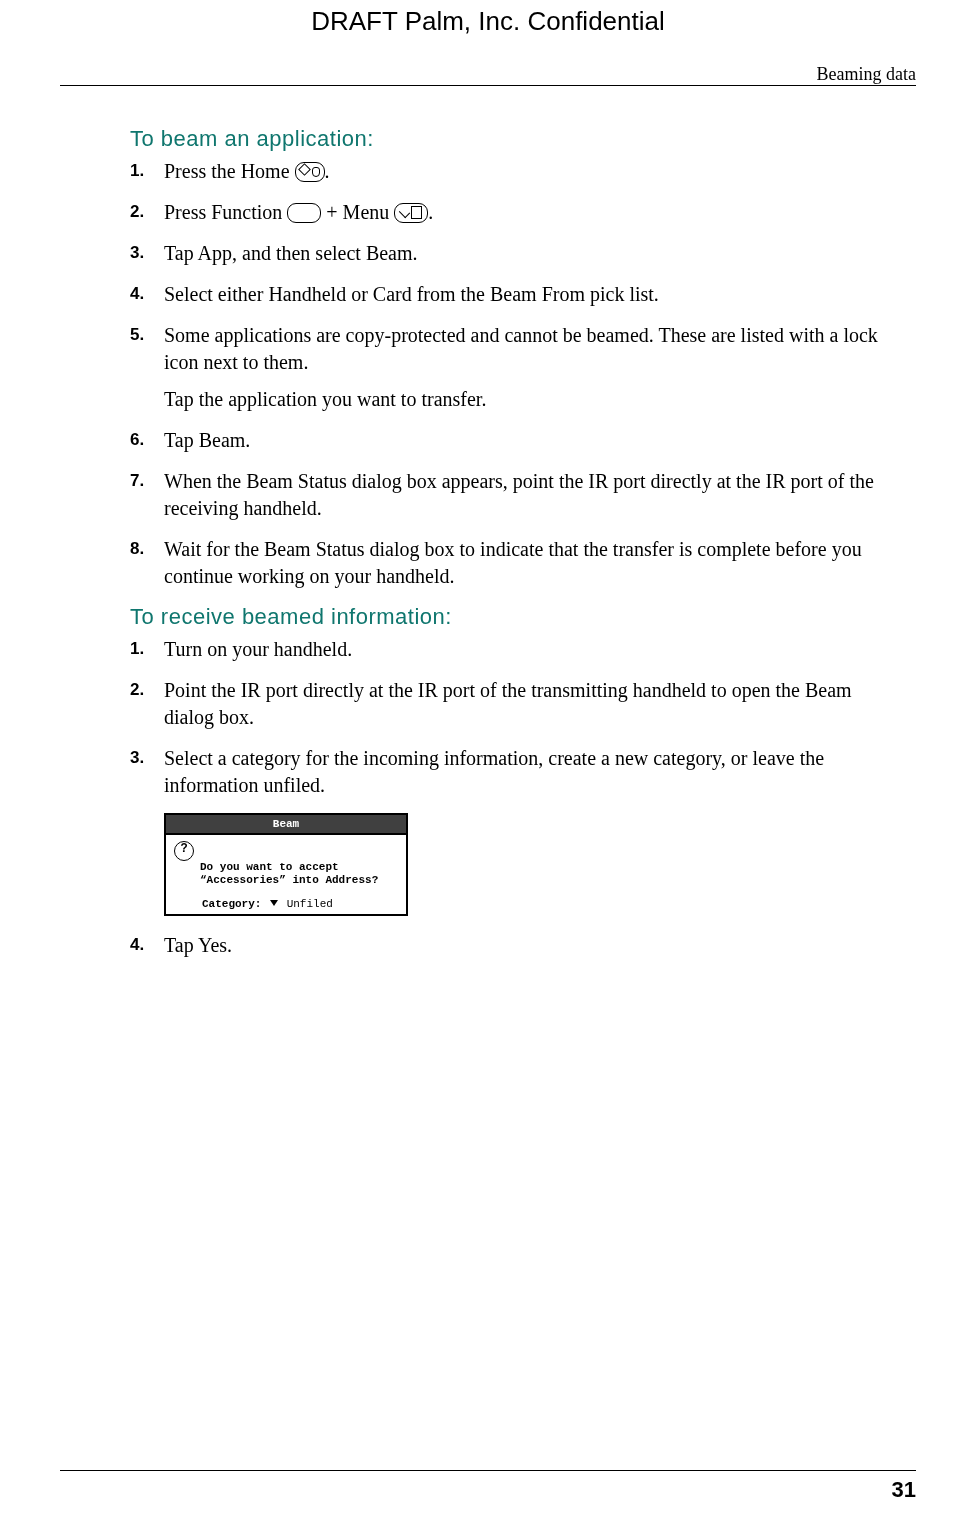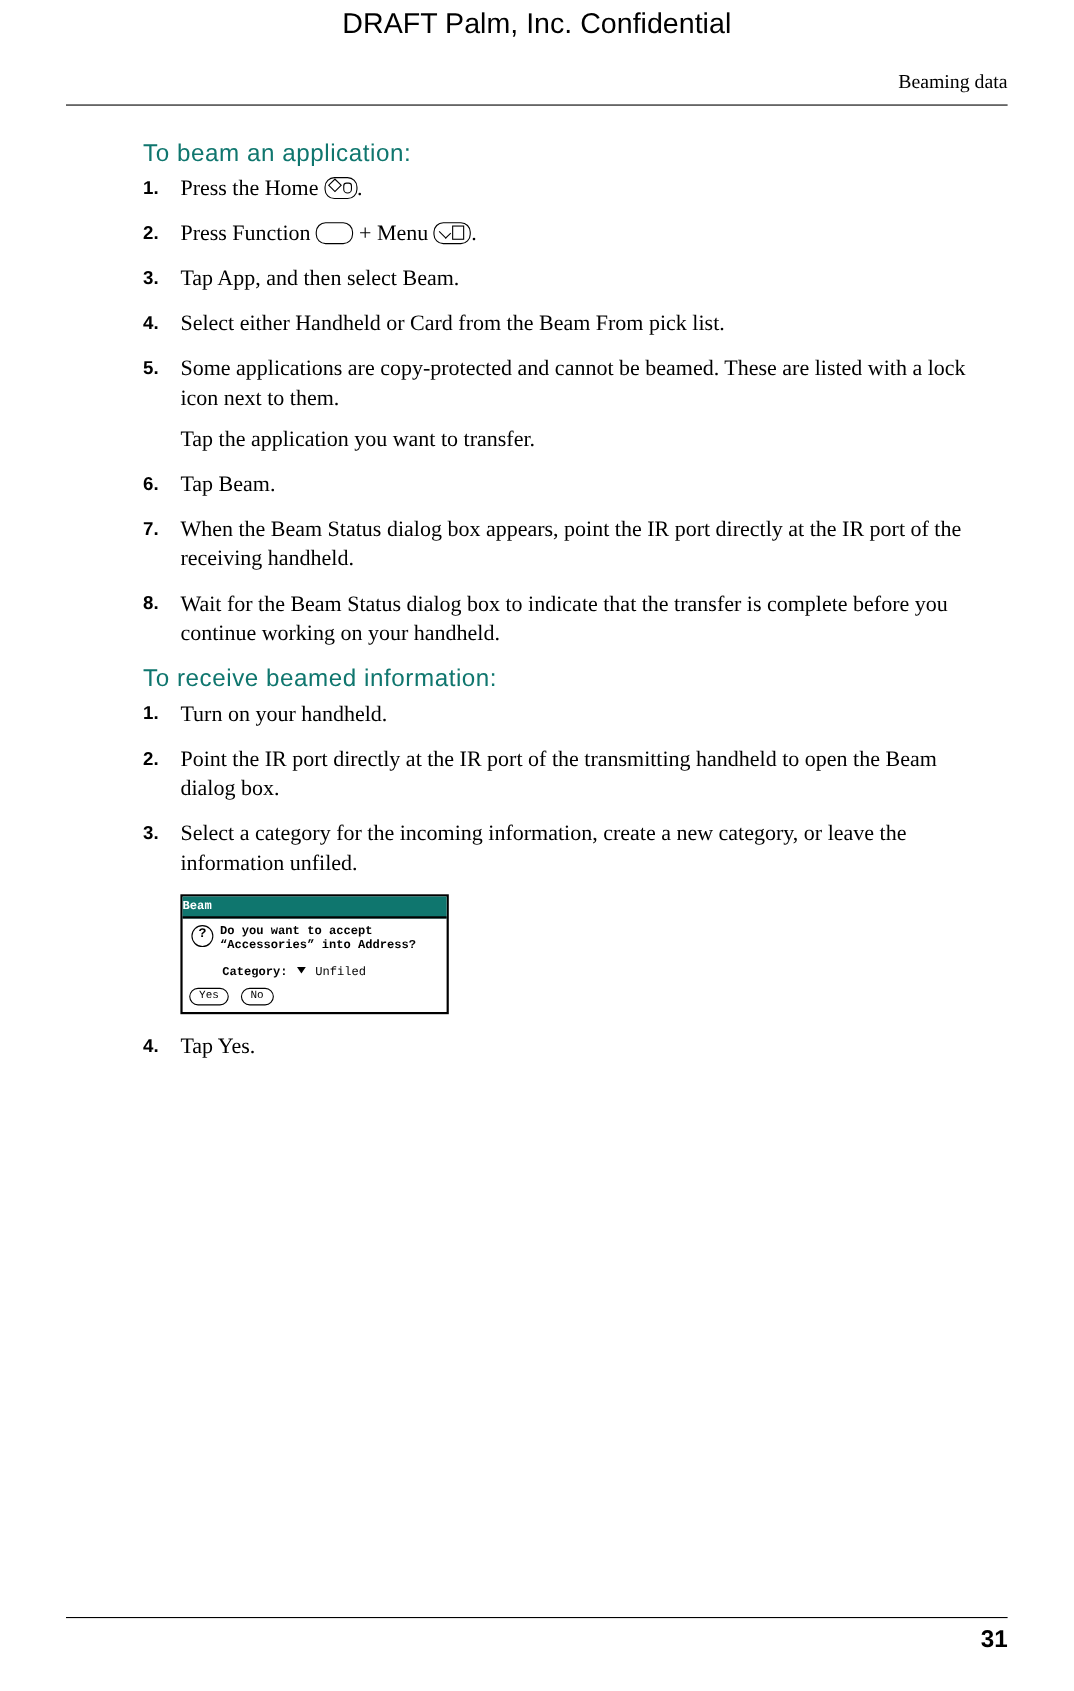--- a/index.html
+++ b/index.html
@@ -1,41 +1,41 @@
 <!DOCTYPE html>
 <html><head>
 <meta charset="utf-8">
 <style>
   html,body{margin:0;padding:0;background:#fff;color:#000;font-family:"Palatino Linotype","Book Antiqua",Palatino,serif;}
   .page{width:976px;height:1537px;position:relative;box-sizing:border-box;}
   .draft{position:absolute;top:6px;left:0;width:100%;text-align:center;font-family:Arial,Helvetica,sans-serif;font-size:26px;}
-  .header{position:absolute;top:64px;left:60px;right:60px;border-bottom:1.5px solid #000;padding-bottom:10px;text-align:right;font-family:"Palatino Linotype",serif;font-size:18px;}
+  .header{position:absolute;top:64px;left:60px;right:60px;border-bottom:1.5px solid #000;text-align:right;font-family:"Palatino Linotype",serif;font-size:18px;}
   .content{position:absolute;top:126px;left:130px;right:80px;}
   .subhead{font-family:"Arial Narrow","Helvetica Condensed",Arial,sans-serif;font-stretch:condensed;font-size:22px;color:#0f766e;margin:0 0 6px 0;letter-spacing:0.5px;}
   ol.steps{list-style:none;margin:0 0 14px 0;padding:0;}
   ol.steps > li{display:flex;align-items:flex-start;margin:0 0 14px 0;}
   .num{font-family:Arial,Helvetica,sans-serif;font-weight:900;font-size:17px;flex:0 0 34px;line-height:26px;}
   .txt{flex:1;font-size:20px;line-height:1.35;}
   .txt p{margin:0 0 10px 0;}
   .txt p:last-child{margin-bottom:0;}
   .icon{display:inline-block;vertical-align:-4px;}
   .icon-home{width:28px;height:18px;border:1.5px solid #000;border-radius:9px;position:relative;background:#fff;}
   .icon-home::before{content:"";position:absolute;left:4px;top:2px;width:7px;height:7px;border:1.5px solid #000;transform:rotate(45deg);}
   .icon-home::after{content:"";position:absolute;right:4px;top:4px;width:6px;height:8px;border:1.5px solid #000;border-radius:3px 3px 4px 4px;}
   .icon-btn{width:32px;height:18px;border:1.5px solid #000;border-radius:9px;background:#fff;}
   .icon-menu{width:32px;height:18px;border:1.5px solid #000;border-radius:9px;background:#fff;position:relative;}
   .icon-menu::before{content:"";position:absolute;left:6px;top:4px;width:6px;height:8px;border-left:1.5px solid #000;border-bottom:1.5px solid #000;transform:rotate(-45deg);}
   .icon-menu::after{content:"";position:absolute;right:5px;top:2px;width:9px;height:11px;border:1.5px solid #000;}
   
   .palm-dialog{width:240px;border:2px solid #000;background:#fff;margin:6px 0 6px 34px;font-family:"Lucida Console","Courier New",monospace;font-size:11px;position:relative;}
-  .palm-title{background:#0f766e;color:#fff;text-align:left;font-weight:bold;height:18px;line-height:18px;border-bottom:2px solid #000;font-size:11px;}
+  .palm-title{background:#404040;color:#fff;text-align:center;font-weight:bold;height:18px;line-height:18px;border-bottom:2px solid #000;font-size:11px;}
   .palm-body{padding:6px 8px 4px 8px;}
   .palm-row{display:flex;align-items:flex-start;}
   .q-icon{width:18px;height:18px;border:1.5px solid #000;border-radius:50%;flex:0 0 18px;text-align:center;line-height:15px;font-weight:bold;margin-right:6px;font-size:12px;}
-  .q-text{font-weight:bold;line-height:1.15;flex:1;}
+  .q-text{font-weight:bold;line-height:1.15;flex:1;margin-top:20px;}
   .cat-row{margin-top:12px;padding-left:28px;font-weight:bold;}
   .arrow-down{display:inline-block;width:0;height:0;border-left:4px solid transparent;border-right:4px solid transparent;border-top:6px solid #000;vertical-align:1px;margin:0 2px;}
   .unfiled{font-weight:normal;}
   .palm-buttons{padding:4px 6px 6px 6px;}
   .pbtn{display:inline-block;border:1.2px solid #000;border-radius:8px;padding:0 8px;height:14px;line-height:13px;font-size:10px;margin-right:4px;}
   .footer{position:absolute;bottom:34px;left:60px;right:60px;border-top:1.5px solid #000;padding-top:6px;text-align:right;font-family:Arial,Helvetica,sans-serif;font-weight:900;font-size:22px;}
 </style>
 </head>
 <body>
 
@@ -134,24 +134,20 @@
         <div class="palm-row">
           <div class="q-icon">?</div>
           <div class="q-text">Do you want to accept “Accessories” into Address?</div>
         </div>
         <div class="cat-row">
           <span>Category:</span>
           <span class="arrow-down"></span>
           <span class="unfiled">Unfiled</span>
         </div>
       </div>
-      <div class="palm-buttons">
-        <span class="pbtn">Yes</span>
-        <span class="pbtn">No</span>
-      </div>
     </div>
 
     <ol class="steps" style="margin-top:16px;">
       <li>
         <span class="num">4.</span>
         <div class="txt">
             <p>Tap Yes.</p>
           </div>
       </li>
     </ol>

